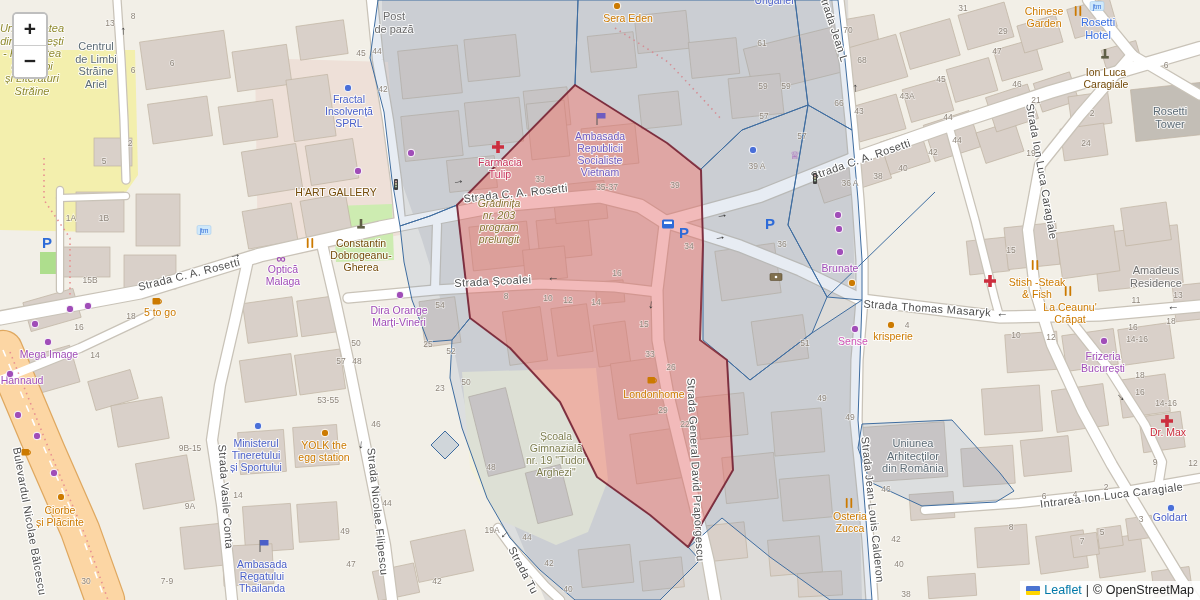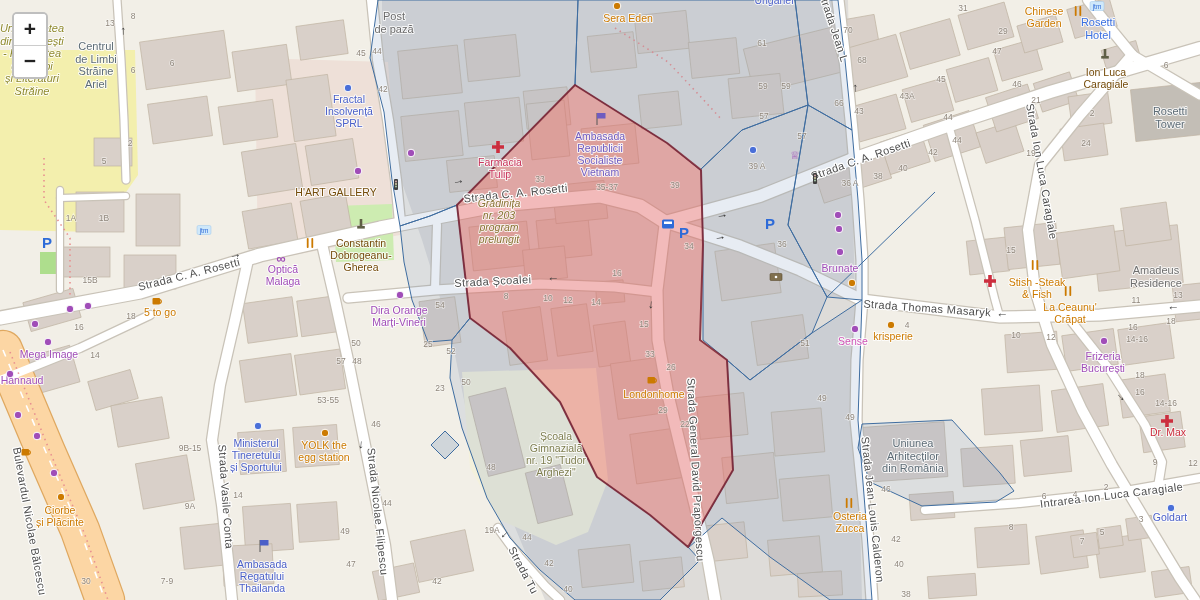--- a/index.html
+++ b/index.html
@@ -606,13 +606,19 @@
         <text class="num" x="899" y="567">40</text>
         <text class="num" x="906" y="597">38</text>
       </g>
     </svg>
 
   <div class="zoomctl">
     <div class="zb">+</div>
     <div class="zb">−</div>
   </div>
 
+  <div class="attrib">
+    <span class="ua-flag"></span>
+    <a class="lf-link" href="#">Leaflet</a>
+    <span class="sep">|</span>
+    <a class="osm-txt" href="#">© OpenStreetMap</a>
+  </div>
 </div>
 
 </body></html>

